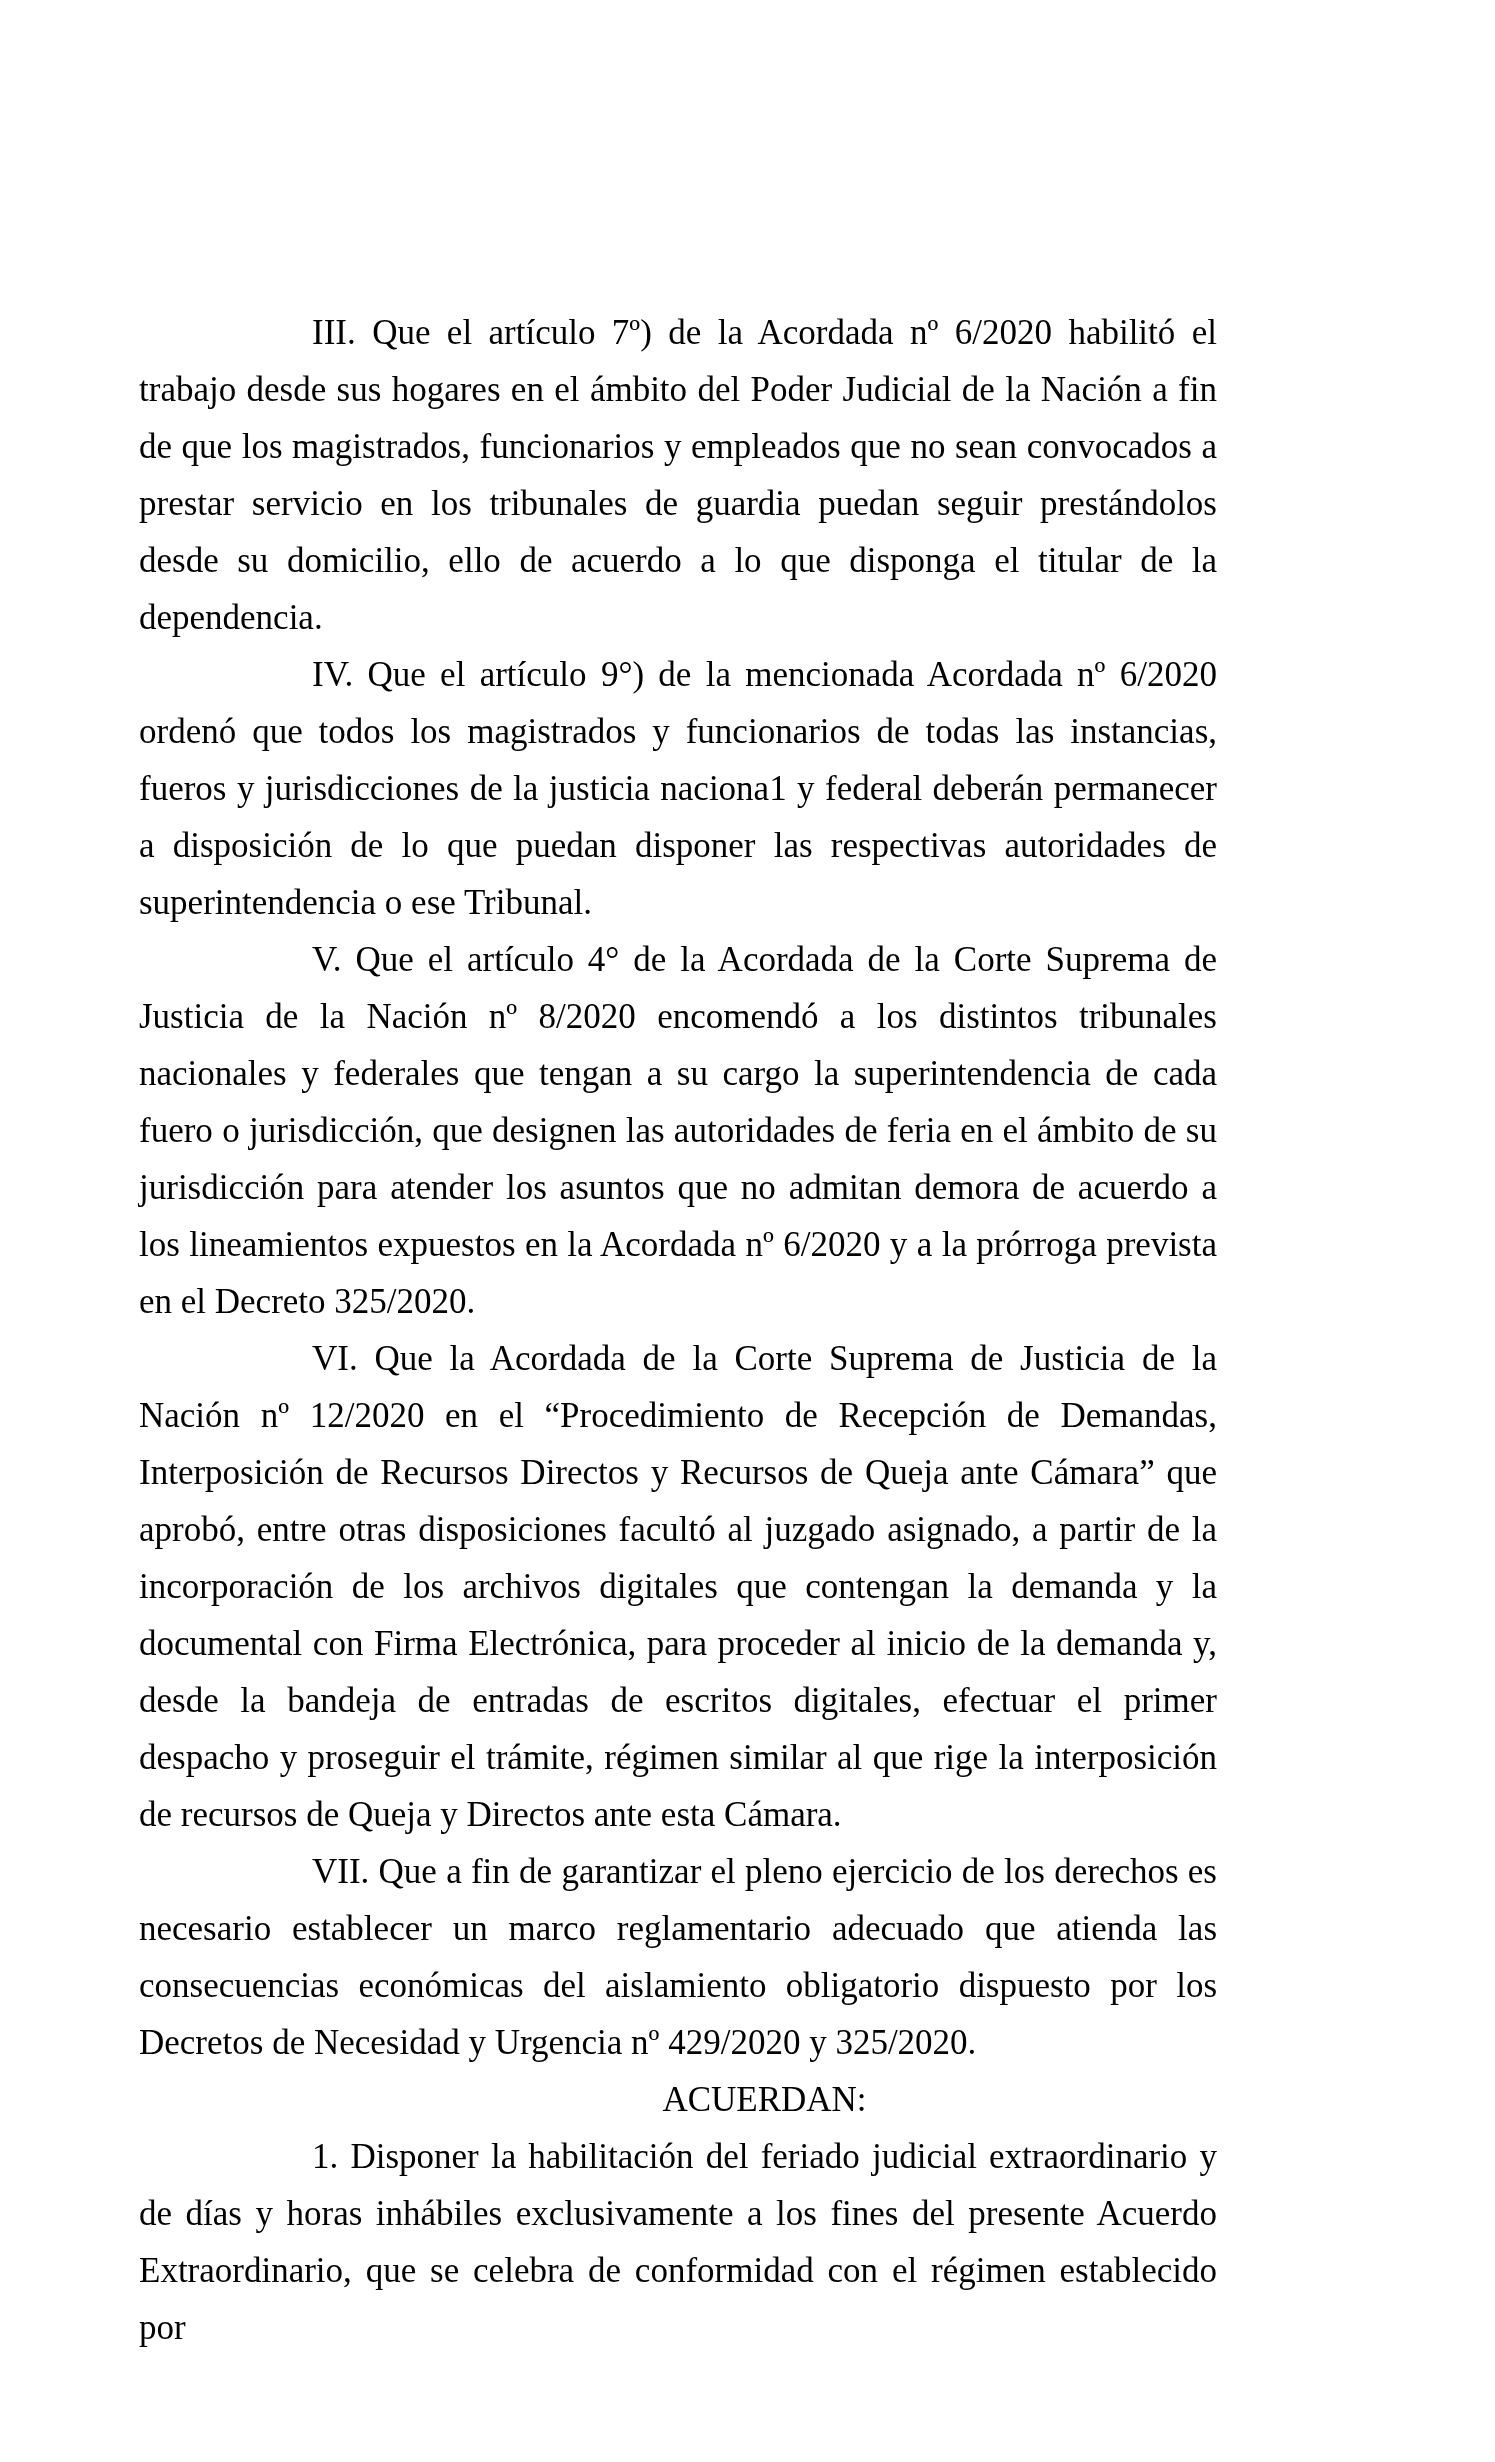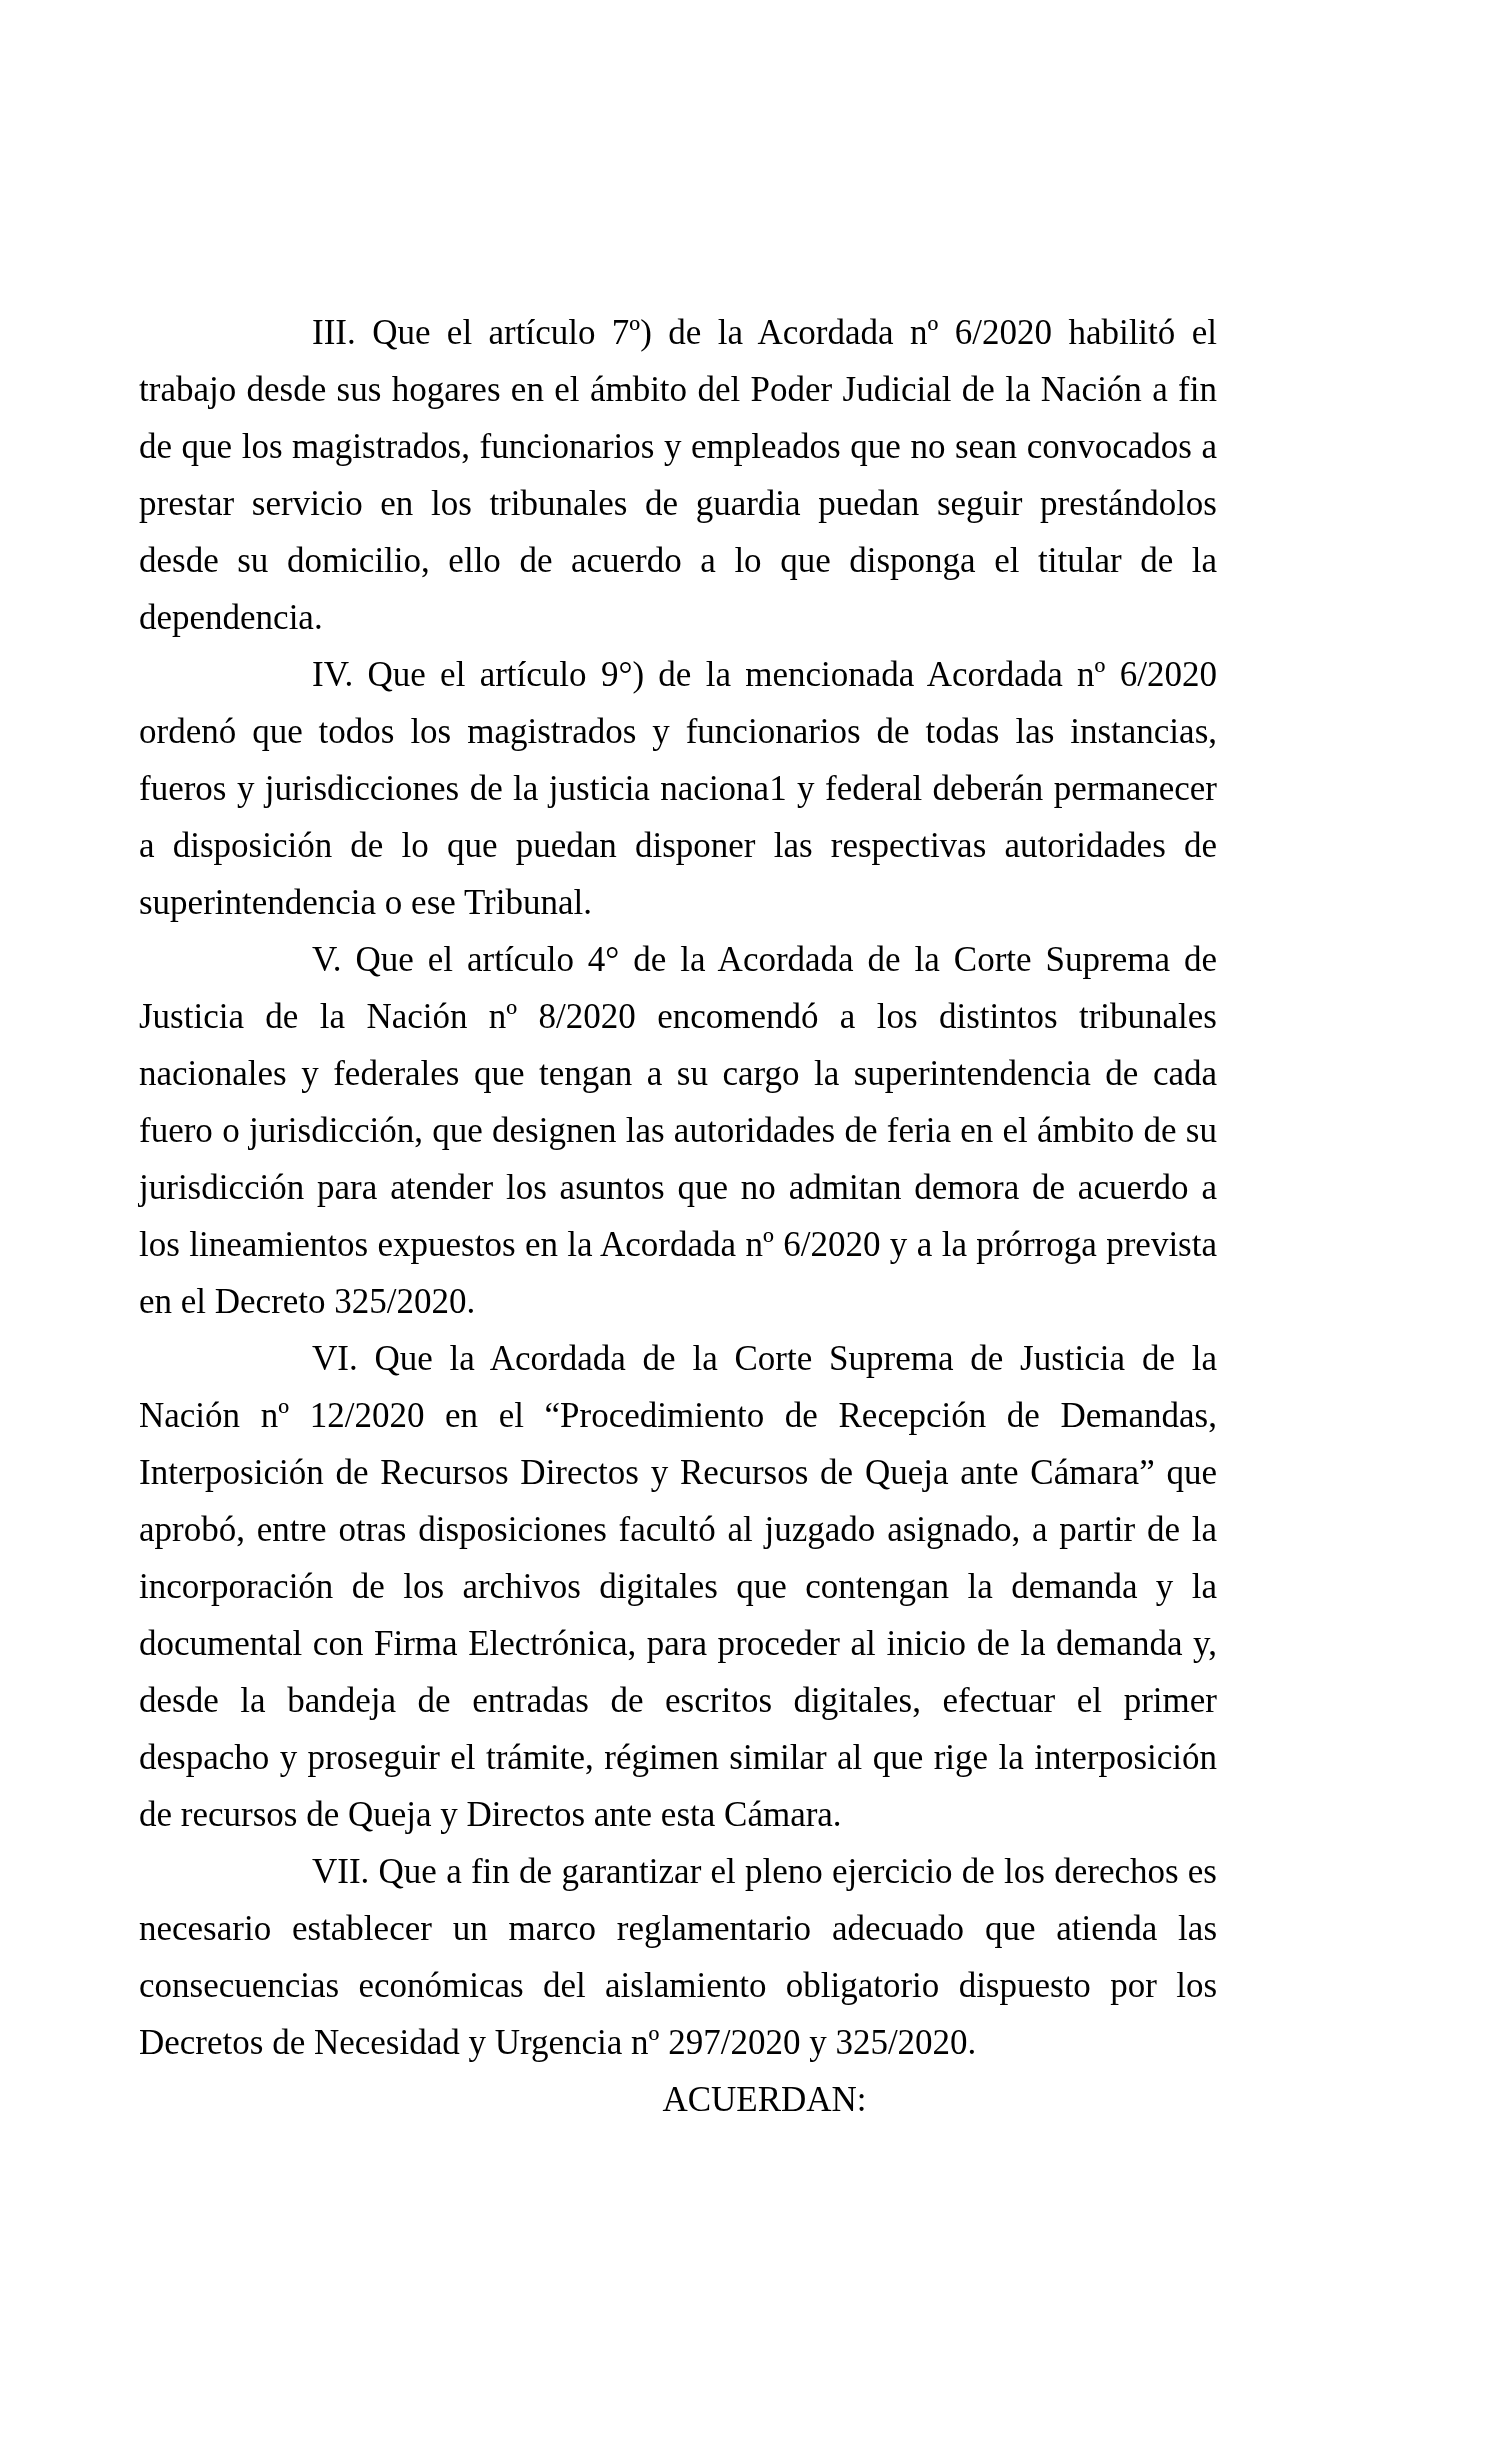--- a/index.html
+++ b/index.html
@@ -44,17 +44,18 @@
   </style>
 </head>
 <body>
 
 <div class="page">
   <div class="body-text">
     <p class="para">III. Que el artículo 7º) de la Acordada nº 6/2020 habilitó el trabajo desde sus hogares en el ámbito del Poder Judicial de la Nación a fin de que los magistrados, funcionarios y empleados que no sean convocados a prestar servicio en los tribunales de guardia puedan seguir prestándolos desde su domicilio, ello de acuerdo a lo que disponga el titular de la dependencia.</p>
     <p class="para">IV. Que el artículo 9°) de la mencionada Acordada nº 6/2020 ordenó que todos los magistrados y funcionarios de todas las instancias, fueros y jurisdicciones de la justicia naciona1 y federal deberán permanecer a disposición de lo que puedan disponer las respectivas autoridades de superintendencia o ese Tribunal.</p>
     <p class="para">V. Que el artículo 4° de la Acordada de la Corte Suprema de Justicia de la Nación nº 8/2020 encomendó a los distintos tribunales nacionales y federales que tengan a su cargo la superintendencia de cada fuero o jurisdicción, que designen las autoridades de feria en el ámbito de su jurisdicción para atender los asuntos que no admitan demora de acuerdo a los lineamientos expuestos en la Acordada nº 6/2020 y a la prórroga prevista en el Decreto 325/2020.</p>
     <p class="para">VI. Que la Acordada de la Corte Suprema de Justicia de la Nación nº 12/2020 en el “Procedimiento de Recepción de Demandas, Interposición de Recursos Directos y Recursos de Queja ante Cámara” que aprobó, entre otras disposiciones facultó al juzgado asignado, a partir de la incorporación de los archivos digitales que contengan la demanda y la documental con Firma Electrónica, para proceder al inicio de la demanda y, desde la bandeja de entradas de escritos digitales, efectuar el primer despacho y proseguir el trámite, régimen similar al que rige la interposición de recursos de Queja y Directos ante esta Cámara.</p>
-    <p class="para">VII. Que a fin de garantizar el pleno ejercicio de los derechos es necesario establecer un marco reglamentario adecuado que atienda las consecuencias económicas del aislamiento obligatorio dispuesto por los Decretos de Necesidad y Urgencia nº 297/2020 y 325/2020.</p>
+    <p class="para">VII. Que a fin de garantizar el pleno ejercicio de los derechos es necesario establecer un marco reglamentario adecuado que atienda las consecuencias económicas del aislamiento obligatorio dispuesto por los Decretos de Necesidad y Urgencia nº 429/2020 y 325/2020.</p>
     <p class="para heading">ACUERDAN:</p>
+    <p class="para">1. Disponer la habilitación del feriado judicial extraordinario y de días y horas inhábiles exclusivamente a los fines del presente Acuerdo Extraordinario, que se celebra de conformidad con el régimen establecido por</p>
   </div>
 </div>
 
 
 </body></html>

